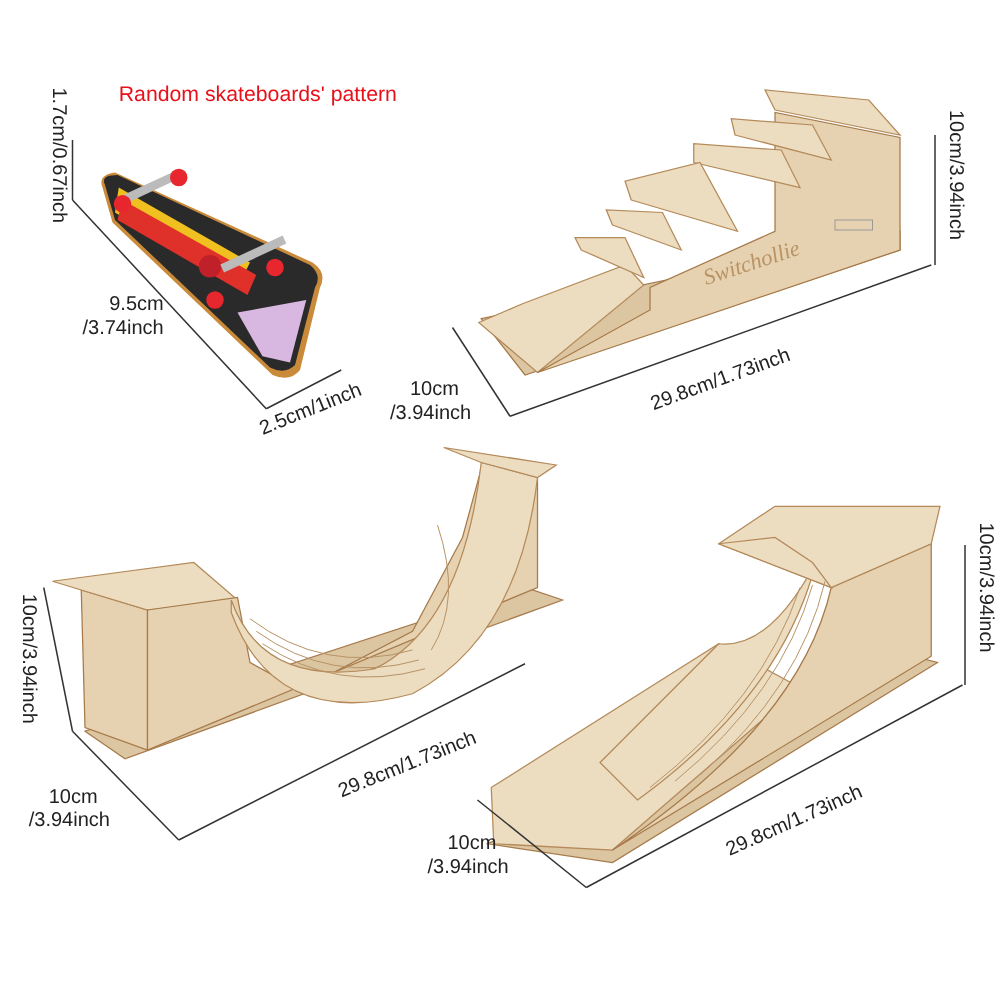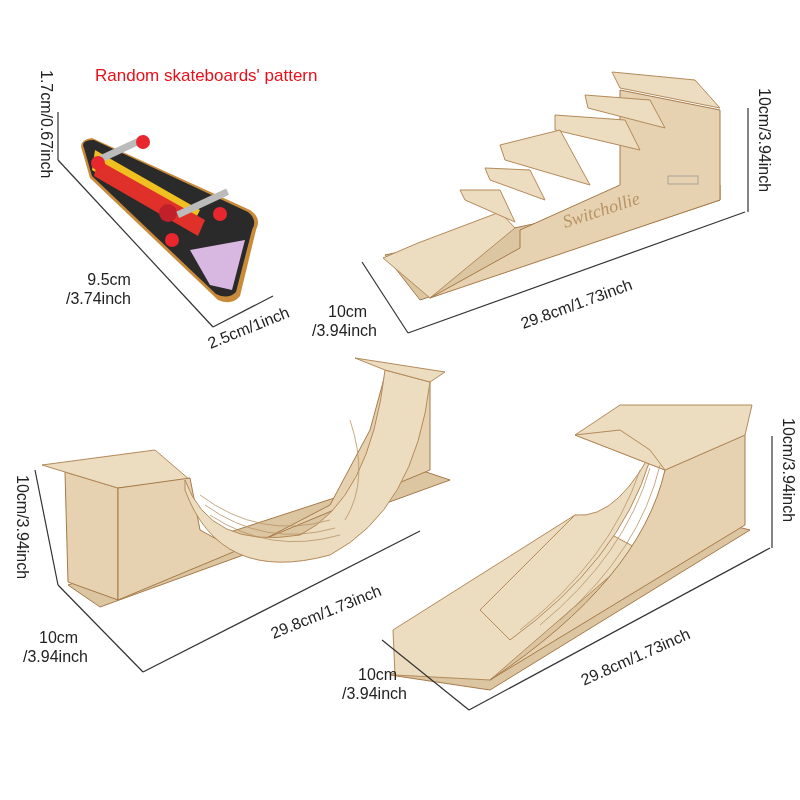--- a/index.html
+++ b/index.html
@@ -90,21 +90,21 @@
     <line x1="143" y1="672" x2="420" y2="531"></line>
     <line x1="382" y1="640" x2="469" y2="710"></line>
     <line x1="469" y1="710" x2="770" y2="548"></line>
     <line x1="772" y1="436" x2="772" y2="548"></line>
   </g>
 </svg>
 
 <div class="abs title">Random skateboards' pattern</div>
 
 <div class="abs lbl rot90" style="left:56px;top:70px;">1.7cm/0.67inch</div>
-<div class="abs lbl" style="left:66px;top:234px;text-align:right;margin-top:36px;">
+<div class="abs lbl" style="left:66px;top:234px;text-align:right;">
   <div style="padding-left:14px;">9.5cm</div>
   <div>/3.74inch</div>
 </div>
 <div class="abs lbl" style="left:205px;top:335px;transform:rotate(-22deg);transform-origin:left top;">2.5cm/1inch</div>
 
 <div class="abs lbl rot90" style="left:774px;top:88px;">10cm/3.94inch</div>
 <div class="abs lbl" style="left:312px;top:302px;">
   <div style="padding-left:16px;">10cm</div>
   <div>/3.94inch</div>
 </div>

